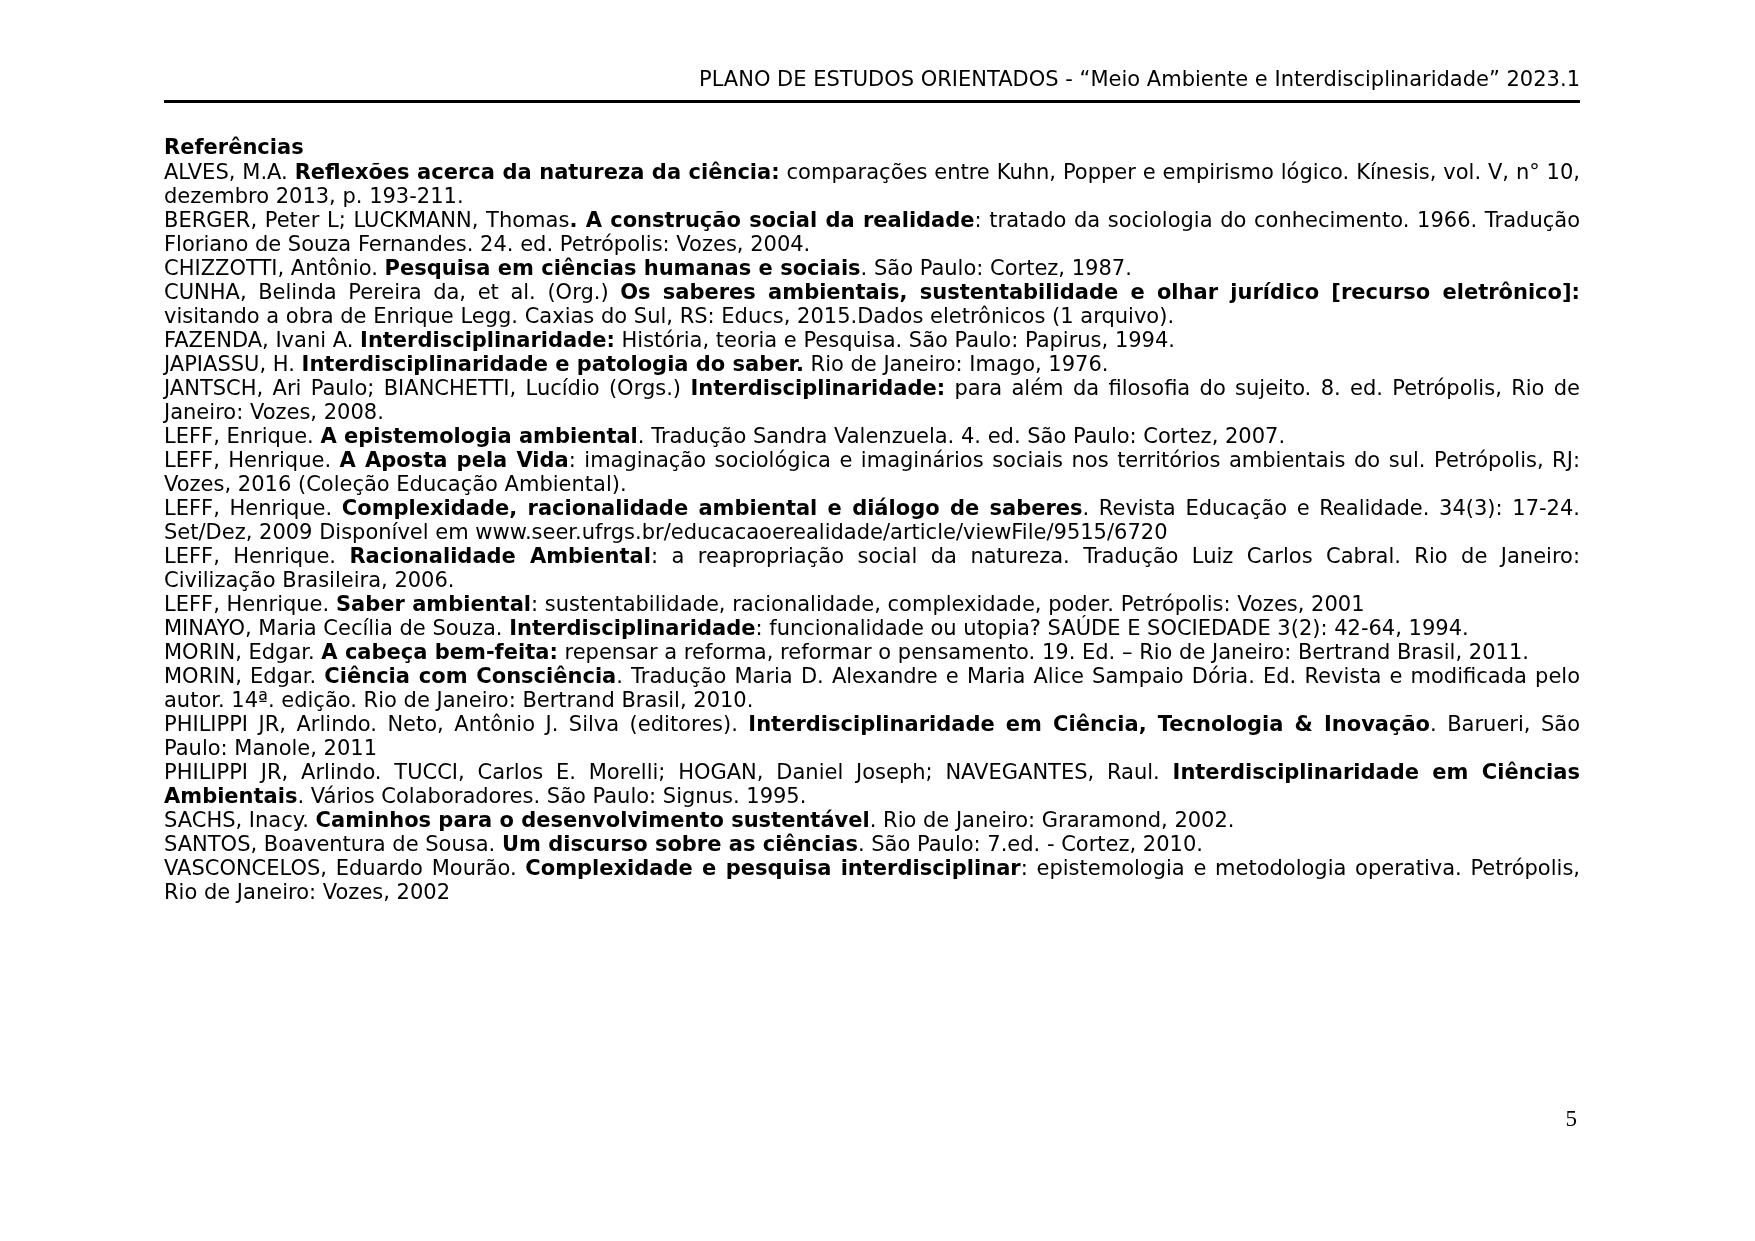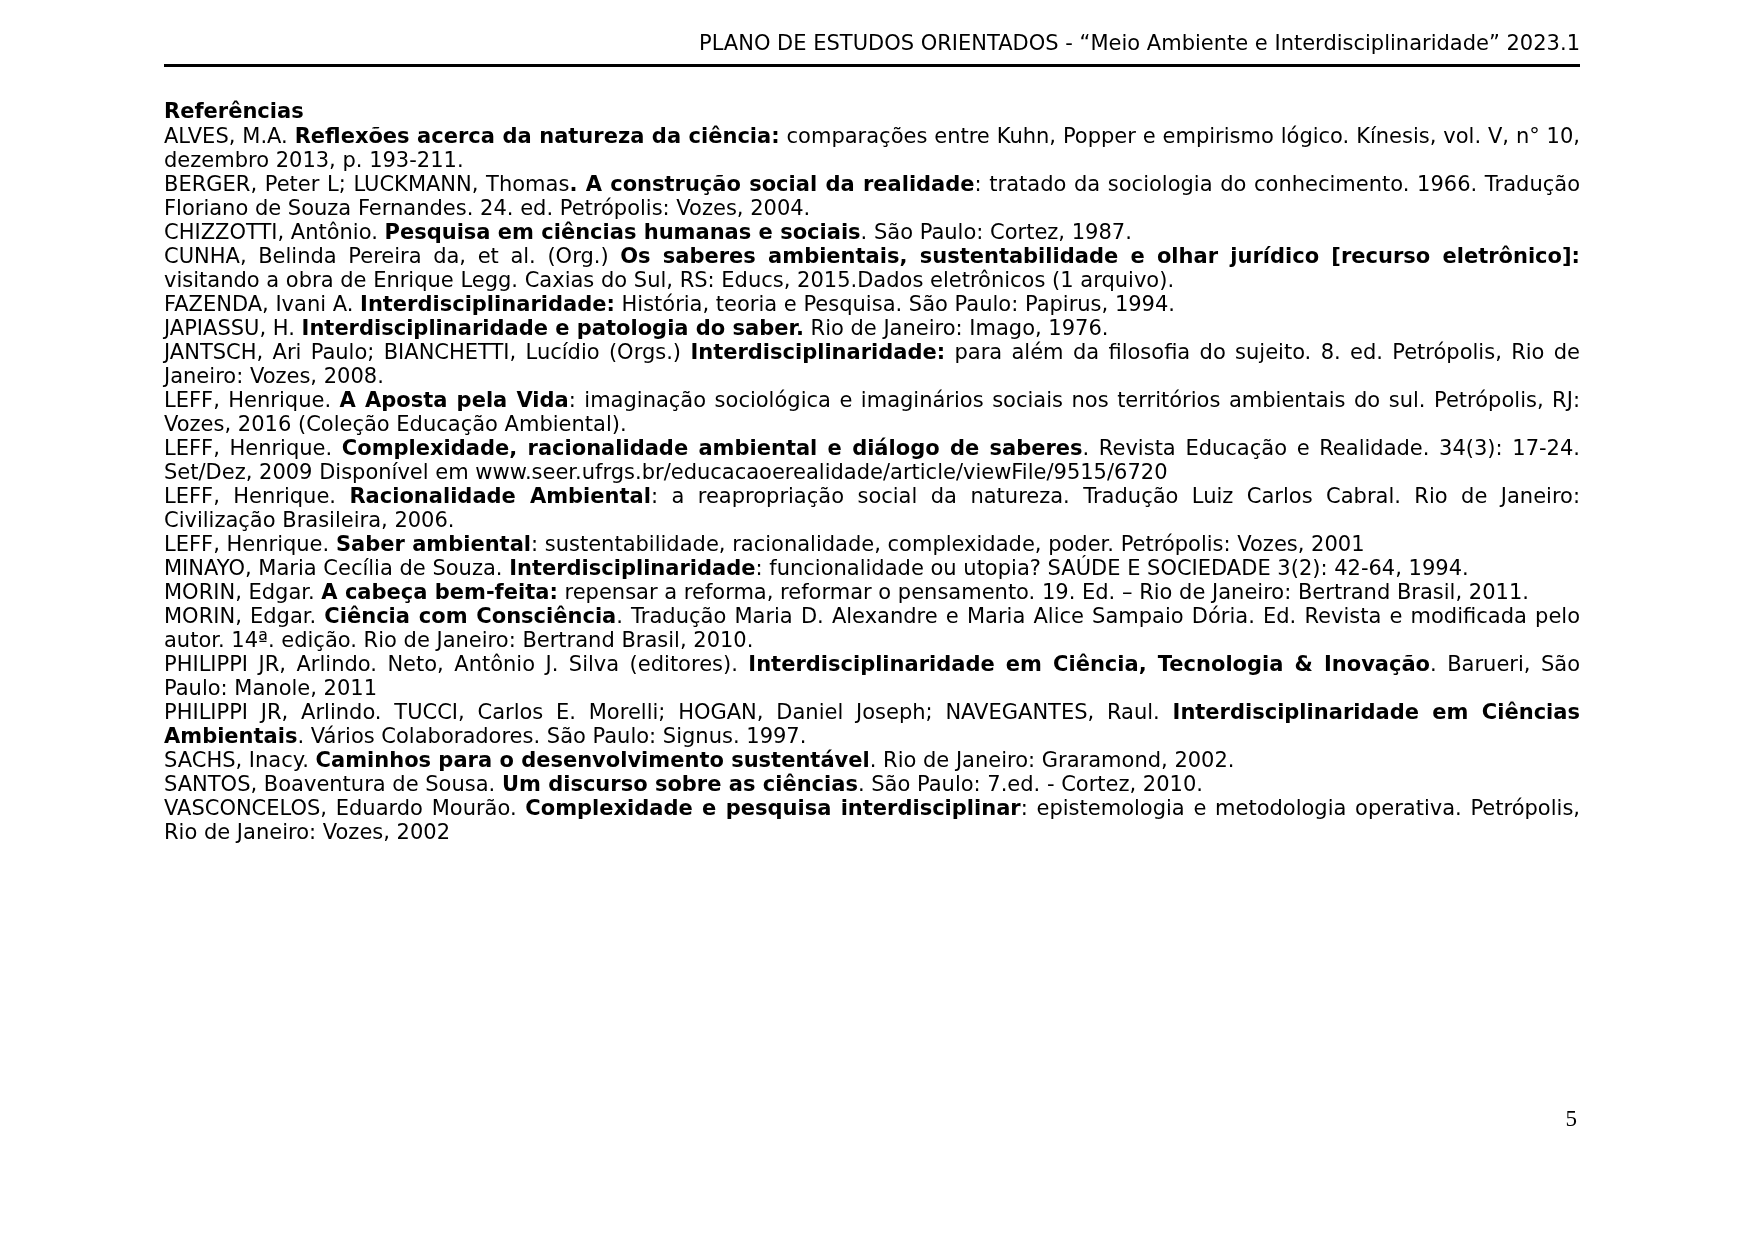--- a/index.html
+++ b/index.html
@@ -12,21 +12,21 @@
     font-family: "DejaVu Sans", "Liberation Sans", sans-serif;
     overflow: hidden;
   }
   .content {
     position: absolute;
     left: 164px;
     top: 0;
     width: 1416px;
   }
   .header {
-    padding-top: 30px;
+    padding-top: 66px;
     padding-bottom: 8px;
     border-bottom: 3px solid #000000;
     text-align: right;
     font-size: 21px;
     line-height: 26px;
     white-space: nowrap;
   }
   .section-heading {
     margin-top: 32px;
     font-weight: bold;
@@ -59,28 +59,29 @@
     </div>
     <div class="section-heading">Referências</div>
     <div>
         <p class="ref"><span>ALVES, M.A. </span><b>Reflexões acerca da natureza da ciência:</b><span> comparações entre Kuhn, Popper e empirismo lógico. Kínesis, vol. V, n° 10, dezembro 2013, p. 193-211.</span></p>
         <p class="ref"><span>BERGER, Peter L; LUCKMANN, Thomas</span><b>. A construção social da realidade</b><span>: tratado da sociologia do conhecimento. 1966. Tradução Floriano de Souza Fernandes. 24. ed. Petrópolis: Vozes, 2004.</span></p>
         <p class="ref"><span>CHIZZOTTI, Antônio. </span><b>Pesquisa em ciências humanas e sociais</b><span>. São Paulo: Cortez, 1987.</span></p>
         <p class="ref"><span>CUNHA, Belinda Pereira da, et al. (Org.) </span><b>Os saberes ambientais, sustentabilidade e olhar jurídico [recurso eletrônico]:</b><span> visitando a obra de Enrique Legg. Caxias do Sul, RS: Educs, 2015.Dados eletrônicos (1 arquivo).</span></p>
         <p class="ref"><span>FAZENDA, Ivani A. </span><b>Interdisciplinaridade:</b><span> História, teoria e Pesquisa. São Paulo: Papirus, 1994.</span></p>
         <p class="ref"><span>JAPIASSU, H. </span><b>Interdisciplinaridade e patologia do saber.</b><span> Rio de Janeiro: Imago, 1976.</span></p>
         <p class="ref"><span>JANTSCH, Ari Paulo; BIANCHETTI, Lucídio (Orgs.) </span><b>Interdisciplinaridade:</b><span> para além da filosofia do sujeito. 8. ed. Petrópolis, Rio de Janeiro: Vozes, 2008.</span></p>
+        <p class="ref"><span>LEFF, Enrique. </span><b>A epistemologia ambiental</b><span>. Tradução Sandra Valenzuela. 4. ed. São Paulo: Cortez, 2007.</span></p>
         <p class="ref"><span>LEFF, Henrique. </span><b>A Aposta pela Vida</b><span>: imaginação sociológica e imaginários sociais nos territórios ambientais do sul. Petrópolis, RJ: Vozes, 2016 (Coleção Educação Ambiental).</span></p>
         <p class="ref"><span>LEFF, Henrique. </span><b>Complexidade, racionalidade ambiental e diálogo de saberes</b><span>. Revista Educação e Realidade. 34(3): 17-24. Set/Dez, 2009 Disponível em www.seer.ufrgs.br/educacaoerealidade/article/viewFile/9515/6720</span></p>
         <p class="ref"><span>LEFF, Henrique. </span><b>Racionalidade Ambiental</b><span>: a reapropriação social da natureza. Tradução Luiz Carlos Cabral. Rio de Janeiro: Civilização Brasileira, 2006.</span></p>
         <p class="ref"><span>LEFF, Henrique. </span><b>Saber ambiental</b><span>: sustentabilidade, racionalidade, complexidade, poder. Petrópolis: Vozes, 2001</span></p>
         <p class="ref"><span>MINAYO, Maria Cecília de Souza. </span><b>Interdisciplinaridade</b><span>: funcionalidade ou utopia? SAÚDE E SOCIEDADE 3(2): 42-64, 1994.</span></p>
         <p class="ref"><span>MORIN, Edgar. </span><b>A cabeça bem-feita:</b><span> repensar a reforma, reformar o pensamento. 19. Ed. – Rio de Janeiro: Bertrand Brasil, 2011.</span></p>
         <p class="ref"><span>MORIN, Edgar. </span><b>Ciência com Consciência</b><span>. Tradução Maria D. Alexandre e Maria Alice Sampaio Dória. Ed. Revista e modificada pelo autor. 14ª. edição. Rio de Janeiro: Bertrand Brasil, 2010.</span></p>
         <p class="ref"><span>PHILIPPI JR, Arlindo. Neto, Antônio J. Silva (editores). </span><b>Interdisciplinaridade em Ciência, Tecnologia &amp; Inovação</b><span>. Barueri, São Paulo: Manole, 2011</span></p>
-        <p class="ref"><span>PHILIPPI JR, Arlindo. TUCCI, Carlos E. Morelli; HOGAN, Daniel Joseph; NAVEGANTES, Raul. </span><b>Interdisciplinaridade em Ciências Ambientais</b><span>. Vários Colaboradores. São Paulo: Signus. 1997.</span></p>
+        <p class="ref"><span>PHILIPPI JR, Arlindo. TUCCI, Carlos E. Morelli; HOGAN, Daniel Joseph; NAVEGANTES, Raul. </span><b>Interdisciplinaridade em Ciências Ambientais</b><span>. Vários Colaboradores. São Paulo: Signus. 1995.</span></p>
         <p class="ref"><span>SACHS, Inacy. </span><b>Caminhos para o desenvolvimento sustentável</b><span>. Rio de Janeiro: Graramond, 2002.</span></p>
         <p class="ref"><span>SANTOS, Boaventura de Sousa. </span><b>Um discurso sobre as ciências</b><span>. São Paulo: 7.ed. - Cortez, 2010.</span></p>
         <p class="ref"><span>VASCONCELOS, Eduardo Mourão. </span><b>Complexidade e pesquisa interdisciplinar</b><span>: epistemologia e metodologia operativa. Petrópolis, Rio de Janeiro: Vozes, 2002</span></p>
       </div>
   </div>
   <div class="page-number">5</div>
 </div>
 
 </body></html>

